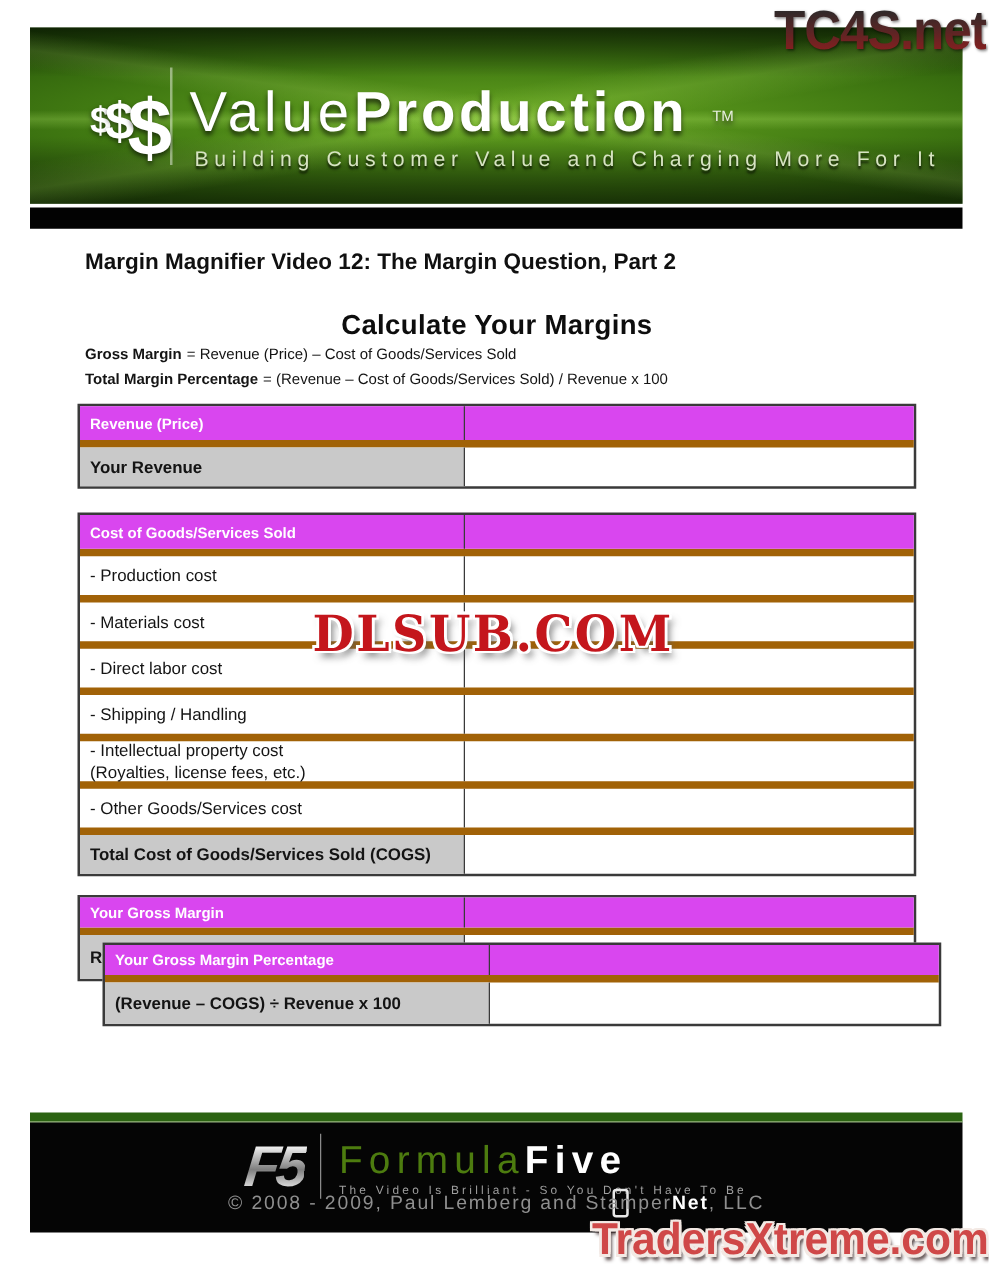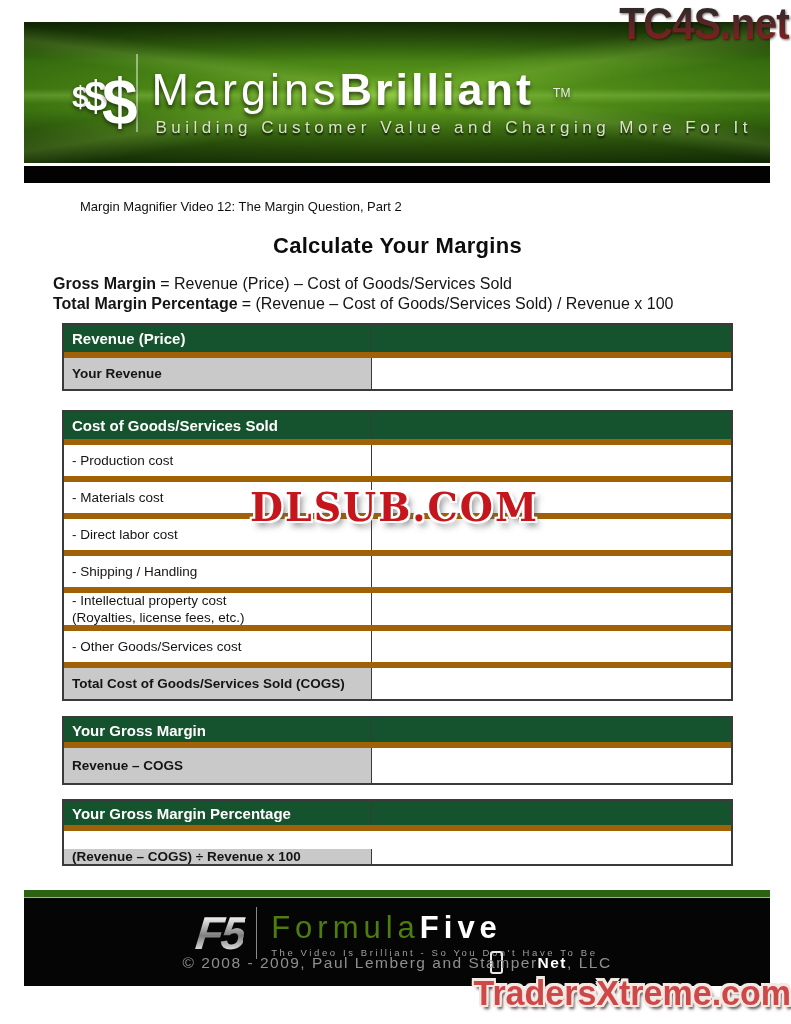--- a/index.html
+++ b/index.html
@@ -74,56 +74,56 @@
   .brand-tm    { font-size:12px; vertical-align:8px; margin-left:19px; color:#e8efe0; }
   .banner-tagline {
     margin-top:2px; padding-left:4px;
     font-size:17px; letter-spacing:4.5px; white-space:nowrap;
     color:#d7e4c2; text-shadow:0 2px 2px rgba(0,0,0,0.8);
   }
   .black-bar { position:absolute; left:24px; top:166px; width:746px; height:17px; background:#020202; }
 
   
   .video-title {
-    position:absolute; left:80px; top:199px;
-    font-size:13px; font-weight:normal; color:#101010;
+    position:absolute; left:68px; top:199px;
+    font-size:18px; font-weight:bold; color:#101010;
   }
   .doc-heading {
-    position:absolute; left:62px; top:233px; width:671px; text-align:center;
+    position:absolute; left:62px; top:247px; width:671px; text-align:center;
     font-size:22px; font-weight:bold; color:#0d0d0d; letter-spacing:0.3px;
   }
-  .formulas { position:absolute; left:53px; top:274px; font-size:16px; color:#141414; }
+  .formulas { position:absolute; left:68px; top:274px; font-size:12px; color:#141414; }
   .formula-line { line-height:19.5px; }
   .formula-term { font-weight:bold; }
   .formula-def { margin-left:4px; }
 
   
   .tbl {
     position:absolute; left:62px; width:671px;
     border:2px solid #3a3a3a; background:#fff;
   }
   .trow { display:flex; border-top:6px solid #a16207; }
   .trow:first-child { border-top:none; }
   .tcell { padding:0 8px; display:flex; align-items:center; }
   .tcell.left { width:308px; border-right:1px solid #3a3a3a; }
   .tcell.right { flex:1; }
-  .thead-row .tcell { background:#14532d; color:#ffffff; font-weight:bold; font-size:15px; }
+  .thead-row .tcell { background:#d946ef; color:#ffffff; font-weight:bold; font-size:12px; }
   .thead-row { height:27px; }
   .tbl .data-row { height:37px; font-size:13.5px; color:#141414; }
   .tbl .data-row.tall { height:38px; }
   .shaded { background:#c9c9c9; font-weight:bold; }
   .twolines { flex-direction:column; align-items:flex-start; justify-content:center; line-height:17.5px; }
   #tbl-1 { top:323px; }
   #tbl-2 { top:410px; }
   #tbl-3 { top:716px; }
   #tbl-3 .data-row { height:41px; }
   #tbl-3 .thead-row { height:24px; }
-  #tbl-4 { top:799px; }
+  #tbl-4 { top:754px;margin-left:20px; }
   #tbl-4 .thead-row { height:24px; }
-  #tbl-4 .data-row { height:39px;align-items:flex-end; }
+  #tbl-4 .data-row { height:39px; }
 
   
   .footer-stripe { position:absolute; left:24px; top:890px; width:746px; height:8px; background:#2b6312; border-bottom:1px solid #9ab87f; }
   .footer { position:absolute; left:24px; top:898px; width:746px; height:88px; background:#050505; }
   .footer-brand-row {
     position:absolute; left:0; top:8px; width:100%;
     display:flex; justify-content:center; align-items:center;
   }
   .f5-logo {
     font-size:46px; font-weight:bold; font-style:italic;
@@ -165,21 +165,21 @@
     <div class="ray2"></div>
     <div class="banner-inner">
       <div class="dollar-icon">
         <span class="d1">$</span>
         <span class="d2">$</span>
         <span class="d3">$</span>
       </div>
       <div class="banner-divider"></div>
       <div class="banner-text">
         <div class="brand-line">
-          <span class="brand-light">Margins</span><span class="brand-bold">Brilliant</span><span class="brand-tm">TM</span>
+          <span class="brand-light">Value</span><span class="brand-bold">Production</span><span class="brand-tm">TM</span>
         </div>
         <div class="banner-tagline">Building Customer Value and Charging More For It</div>
       </div>
     </div>
   </div>
   <div class="black-bar"></div>
 
   <div class="video-title">Margin Magnifier Video 12: The Margin Question, Part 2</div>
   <div class="doc-heading">Calculate Your Margins</div>
   <div class="formulas">

